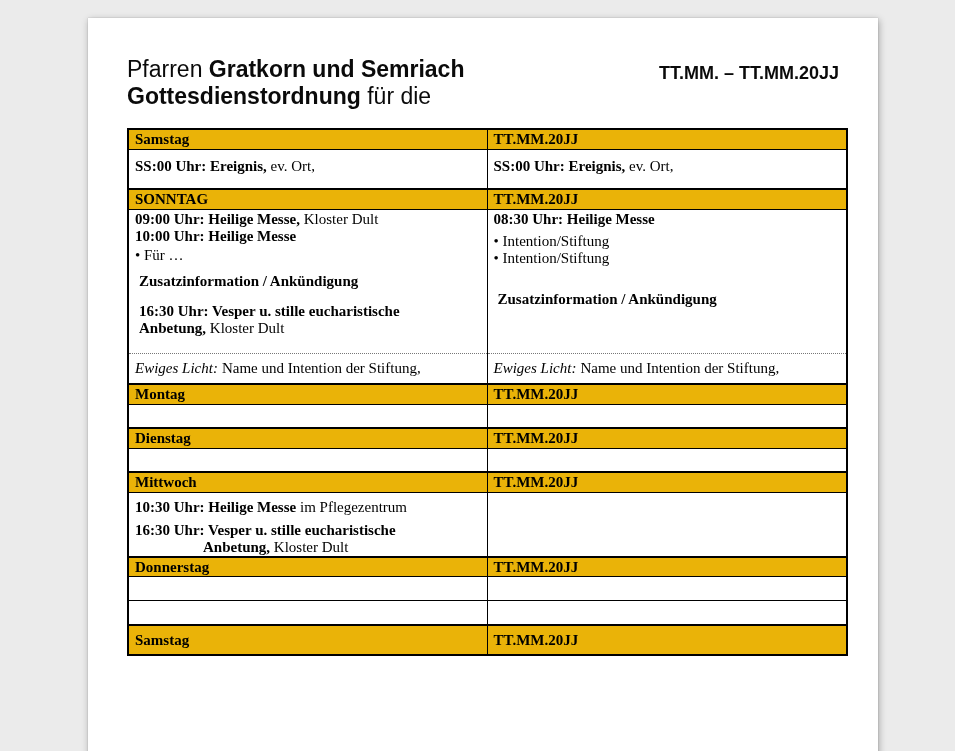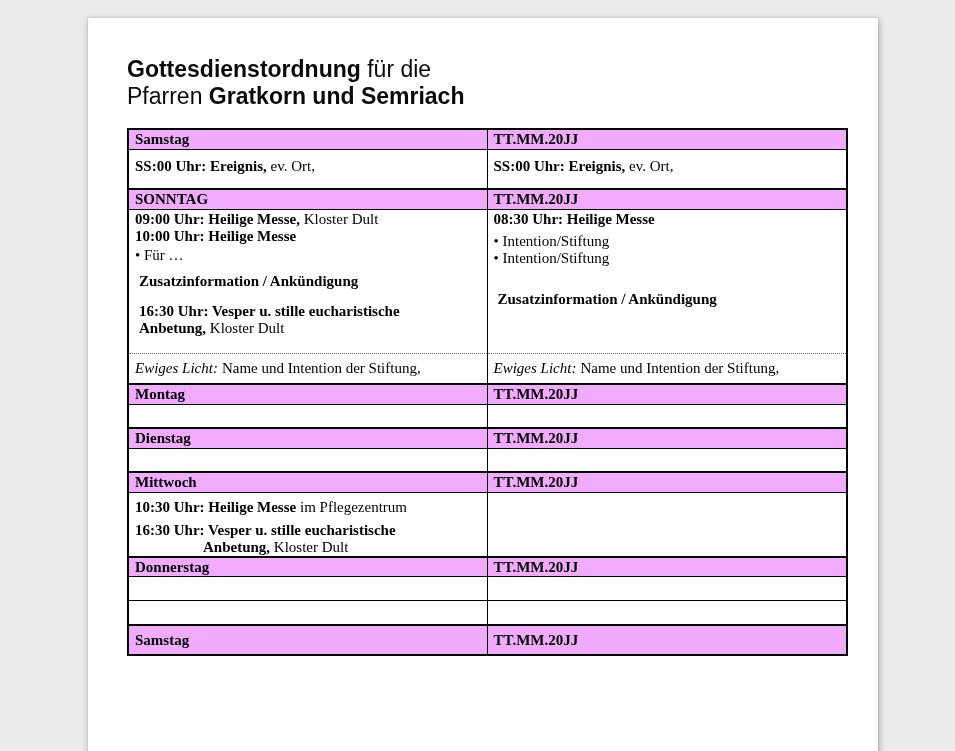--- a/index.html
+++ b/index.html
@@ -59,21 +59,21 @@
     vertical-align: middle;
     text-align: center;
     font-family: "Liberation Sans", sans-serif;
     font-weight: bold;
     font-size: 24px;
     padding: 0;
     background: #ffffff;
   }
   tr.r-day td {
     height: 20px;
-    background: #f0abfc;
+    background: #eab308;
     font-weight: bold;
     vertical-align: middle;
     padding: 1px 6px 0 6px;
     border-top: 2px solid #000;
   }
   tr.r-satev td { height: 40px; padding-top: 8px; }
   tr.r-sun  td { height: 144px; border-bottom: 1px dotted #777; }
   tr.r-ewig td { height: 31px; padding-top: 6px; border-top: 1px dotted #777; }
   tr.r-blank td { height: 24px; }
   tr.r-wed td { height: 61px; padding-top: 6px; }
@@ -91,22 +91,23 @@
   .mt24 { margin-top: 24px; }
   .hang-indent { margin-left: 68px; }
   .ewig-text { margin-left: 4px; }
 </style>
 </head>
 <body>
 
 <div class="page">
 
   <div class="doc-header">
+    <div class="title-line"><span>Pfarren </span><span class="b">Gratkorn und Semriach</span></div>
     <div class="title-line"><span class="b">Gottesdienstordnung</span><span> für die</span></div>
-    <div class="title-line"><span>Pfarren </span><span class="b">Gratkorn und Semriach</span></div>
+    <div class="date-range">TT.MM. – TT.MM.20JJ</div>
   </div>
 
   <table class="schedule">
     <colgroup>
       <col style="width:359px">
       <col style="width:360px">
     </colgroup>
     <tbody>
 
 

